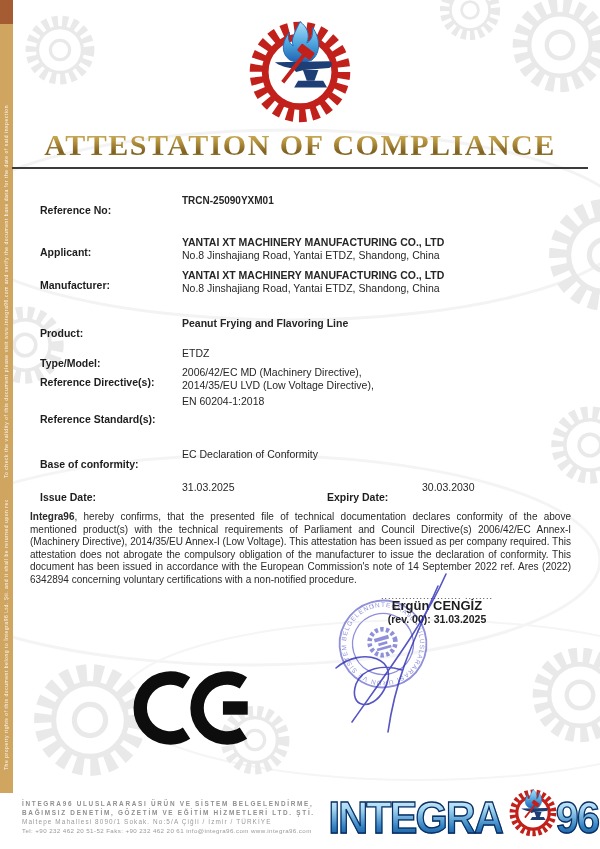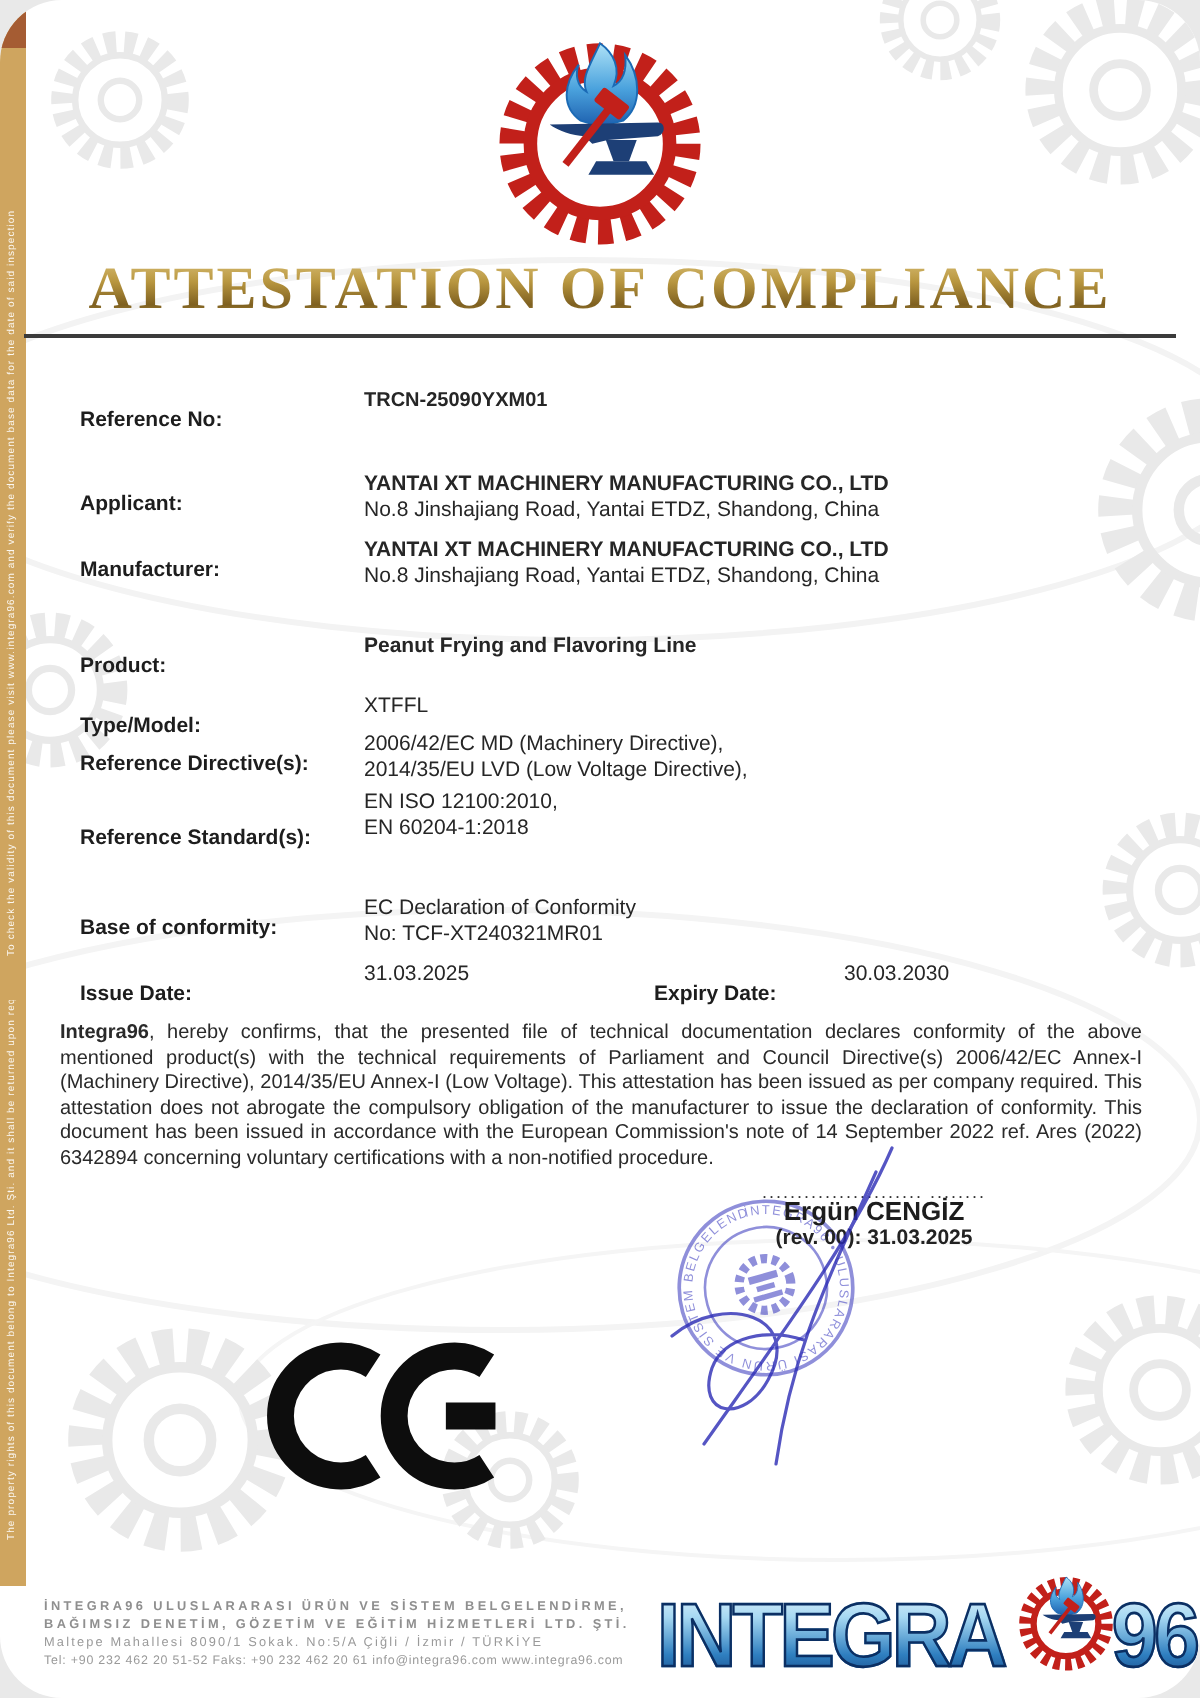--- a/index.html
+++ b/index.html
@@ -1,17 +1,17 @@
 <!DOCTYPE html>
 <html><head>
 <meta charset="utf-8">
 <style>
   html,body{margin:0;padding:0;background:#e9e9e9;}
   .page{position:relative;width:600px;height:849px;margin:0 auto;background:#ffffff;
-        overflow:hidden;font-family:"Liberation Sans",sans-serif;color:#222;border-radius:31px;}
+        overflow:hidden;font-family:"Liberation Sans",sans-serif;color:#222;}
   
   .bg{position:absolute;inset:0;z-index:0;}
   
   .edge-strip{position:absolute;left:0;top:0;width:13px;height:793px;background:#cfa55f;z-index:2;}
   .edge-cap{position:absolute;left:0;top:0;width:13px;height:24px;background:#a55c33;}
   .edge-text{position:absolute;writing-mode:vertical-rl;transform:rotate(180deg);
              font-size:5px;line-height:6px;color:rgba(255,255,255,.92);letter-spacing:.55px;
              white-space:nowrap;overflow:hidden;}
   .edge-text.t1{left:3px;top:48px;height:430px;}
   .edge-text.t2{left:3px;top:500px;height:270px;}
@@ -146,44 +146,42 @@
     </div>
   </div>
 
   <div class="frow" style="top:317px">
     <span class="lab">Product:</span>
     <div class="val b">Peanut Frying and Flavoring Line</div>
   </div>
 
   <div class="frow" style="top:347px">
     <span class="lab">Type/Model:</span>
-    <div class="val">XTFFL</div>
+    <div class="val">ETDZ</div>
   </div>
 
   <div class="frow" style="top:366px">
     <span class="lab">Reference Directive(s):</span>
     <div class="val">
       <div>2006/42/EC MD (Machinery Directive),</div>
       <div>2014/35/EU LVD (Low Voltage Directive),</div>
     </div>
   </div>
 
   <div class="frow" style="top:395px">
     <span class="lab" style="top:8px">Reference Standard(s):</span>
     <div class="val">
-      <div>EN ISO 12100:2010,</div>
       <div>EN 60204-1:2018</div>
     </div>
   </div>
 
   <div class="frow" style="top:448px">
     <span class="lab">Base of conformity:</span>
     <div class="val">
       <div>EC Declaration of Conformity</div>
-      <div>No: TCF-XT240321MR01</div>
     </div>
   </div>
 
   <div class="frow" style="top:481px">
     <span class="lab">Issue Date:</span>
     <span class="val" style="width:140px">31.03.2025</span>
     <span class="lab" style="left:287px;width:80px">Expiry Date:</span>
     <span class="val" style="left:382px;width:120px">30.03.2030</span>
   </div>
 

